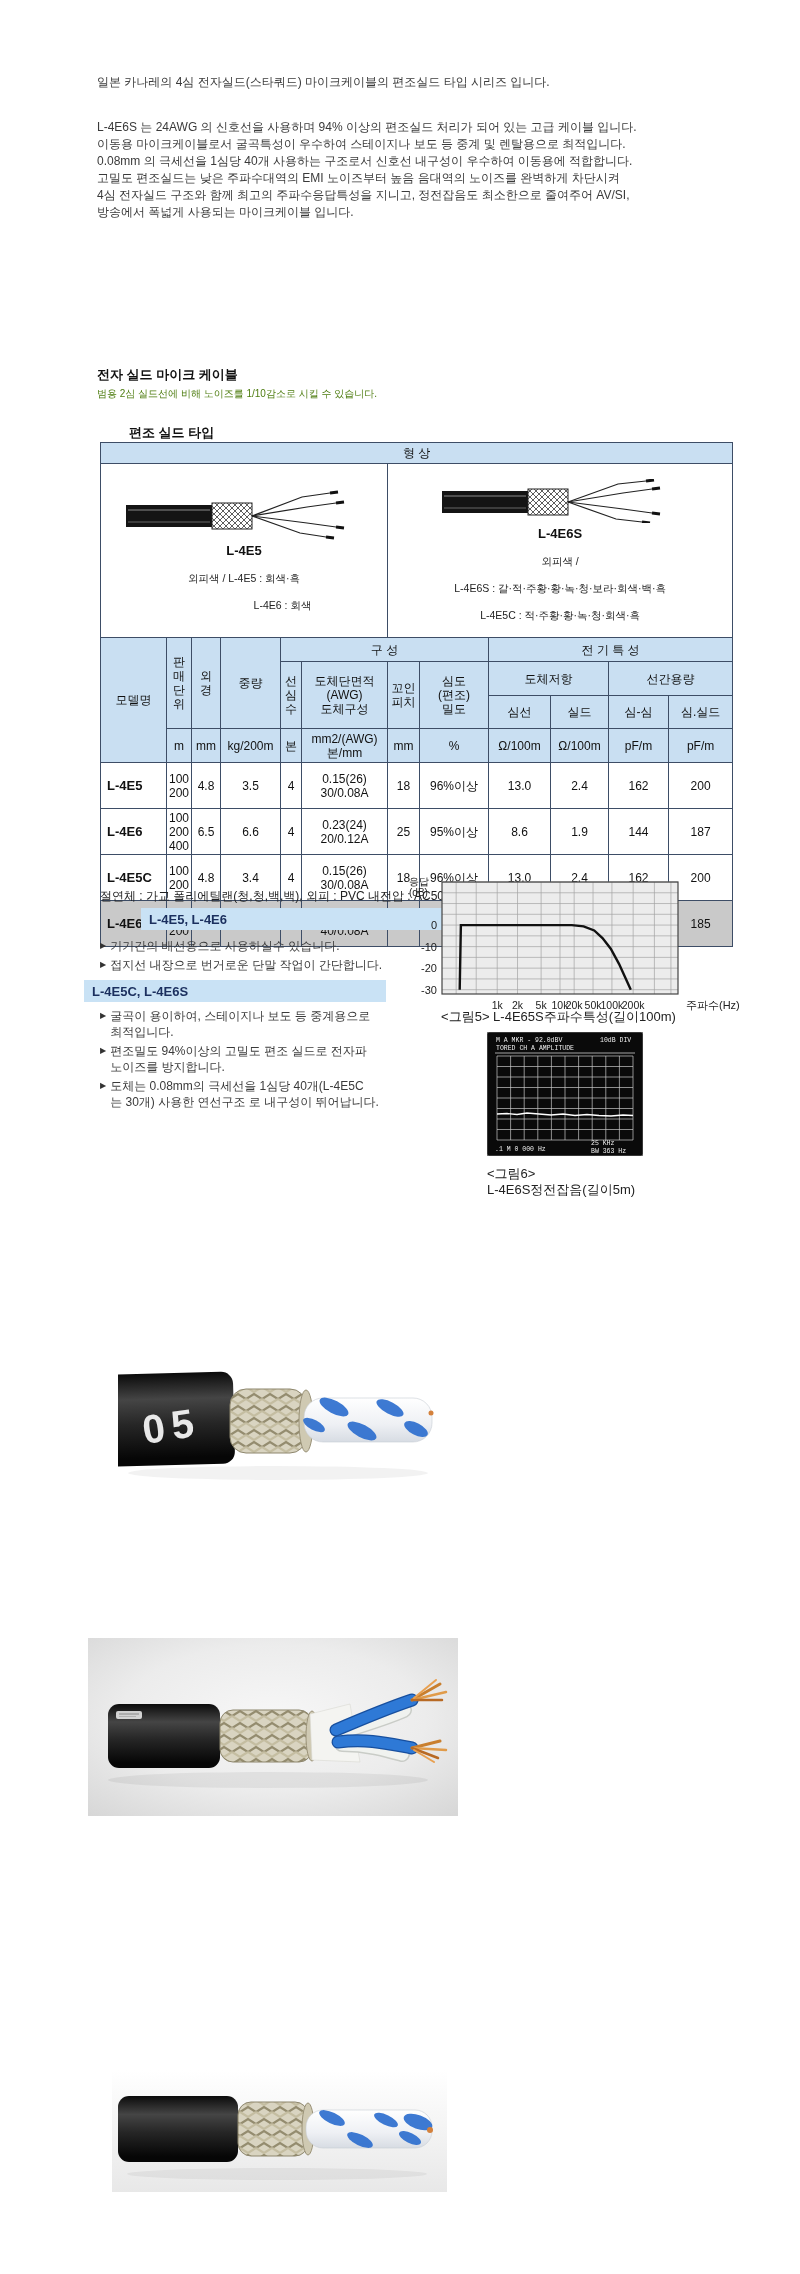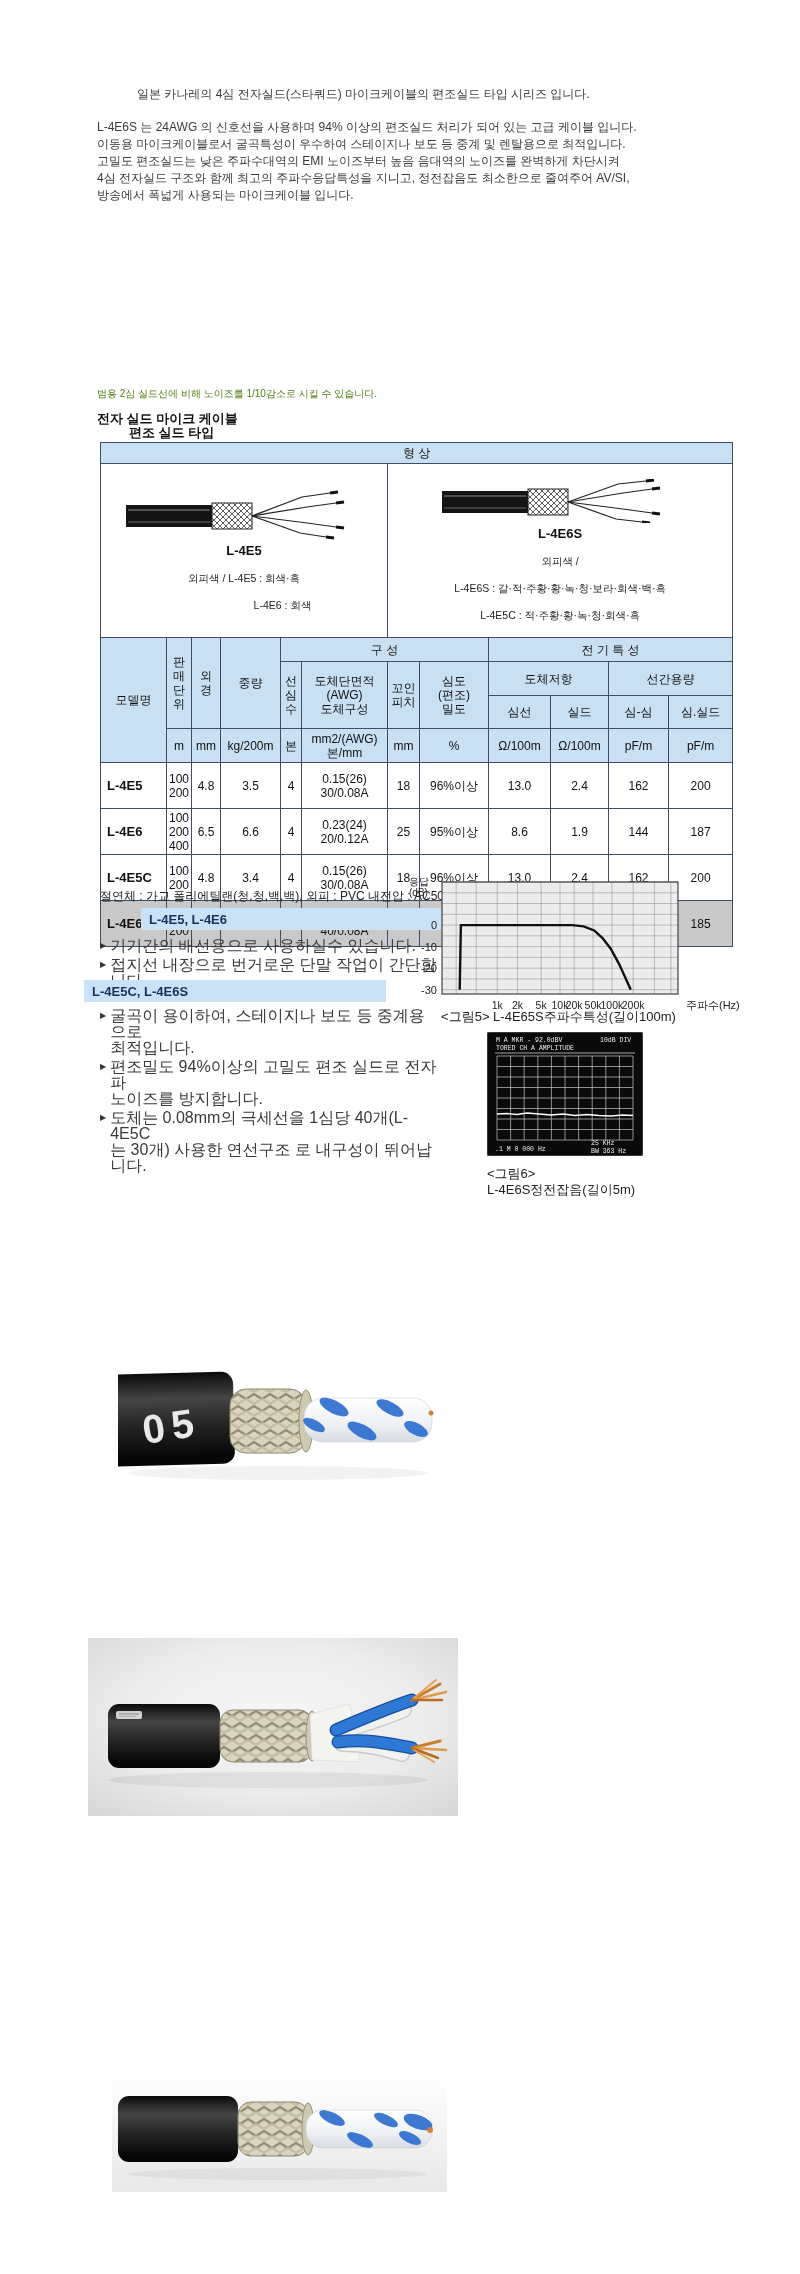--- a/index.html
+++ b/index.html
@@ -25,43 +25,44 @@
   .shape-model{font-size:13px;font-weight:bold;color:#111;line-height:15px;}
   .shape-line{font-size:10.5px;color:#222;line-height:13px;white-space:pre;}
   .shape-indent{padding-left:46px;margin-left:31px;}
   .footnote{font-size:12px;color:#222;}
   
   .feat-bar{width:302px;height:22px;background:#c9e2f5;display:flex;align-items:center;}
   .feat-bar span{font-size:13px;font-weight:bold;color:#1b2f5e;padding-left:8px;}
   .feat-list{width:340px;}
   .bullet{display:flex;margin-bottom:3px;}
   .bmark{font-size:8px;color:#333;margin:3px 4px 0 0;flex:0 0 auto;}
-  .btext{font-size:16px;line-height:16px;color:#3a3a3a;white-space:pre-line;}
+  .btext{font-size:12px;line-height:16px;color:#3a3a3a;white-space:pre-line;}
   
   .fig-caption{font-size:13px;color:#222;text-align:center;}
   .fig-caption-left{font-size:13px;color:#222;text-align:left;line-height:16px;}
   .mono{font-family:"Liberation Mono","DejaVu Sans Mono",monospace;}
 </style>
 </head>
 <body>
 
 <div class="page">
 
-  <div class="abs body-text" style="left:97px;top:86px;width:660px;margin-left:40px;">일본 카나레의 4심 전자실드(스타쿼드) 마이크케이블의 편조실드 타입 시리즈 입니다.</div>
+  <div class="abs body-text" style="left:97px;top:74px;width:660px;">일본 카나레의 4심 전자실드(스타쿼드) 마이크케이블의 편조실드 타입 시리즈 입니다.</div>
 
   <div class="abs" style="left:97px;top:119px;width:670px;">
     <div class="body-text">L-4E6S 는 24AWG 의 신호선을 사용하며 94% 이상의 편조실드 처리가 되어 있는 고급 케이블 입니다.</div>
     <div class="body-text">이동용 마이크케이블로서 굴곡특성이 우수하여 스테이지나 보도 등 중계 및 렌탈용으로 최적입니다.</div>
+    <div class="body-text">0.08mm 의 극세선을 1심당 40개 사용하는 구조로서 신호선 내구성이 우수하여 이동용에 적합합니다.</div>
     <div class="body-text">고밀도 편조실드는 낮은 주파수대역의 EMI 노이즈부터 높음 음대역의 노이즈를 완벽하게 차단시켜</div>
     <div class="body-text">4심 전자실드 구조와 함께 최고의 주파수응답특성을 지니고, 정전잡음도 최소한으로 줄여주어 AV/SI,</div>
     <div class="body-text">방송에서 폭넓게 사용되는 마이크케이블 입니다.</div>
   </div>
 
 
-  <div class="abs h-bold" style="left:97px;top:366px;margin-top:44px;">전자 실드 마이크 케이블</div>
+  <div class="abs h-bold" style="left:97px;top:366px;">전자 실드 마이크 케이블</div>
   <div class="abs sub-text" style="left:97px;top:387px;">범용 2심 실드선에 비해 노이즈를 1/10감소로 시킬 수 있습니다.</div>
 
   <div class="abs h-bold" style="left:97px;top:424px;margin-left:32px;">편조 실드 타입</div>
 
   <table class="spec abs" style="left:100px;top:442px;">
     <colgroup>
       <col style="width:66px">
         <col style="width:25px">
         <col style="width:29px">
         <col style="width:60px">

